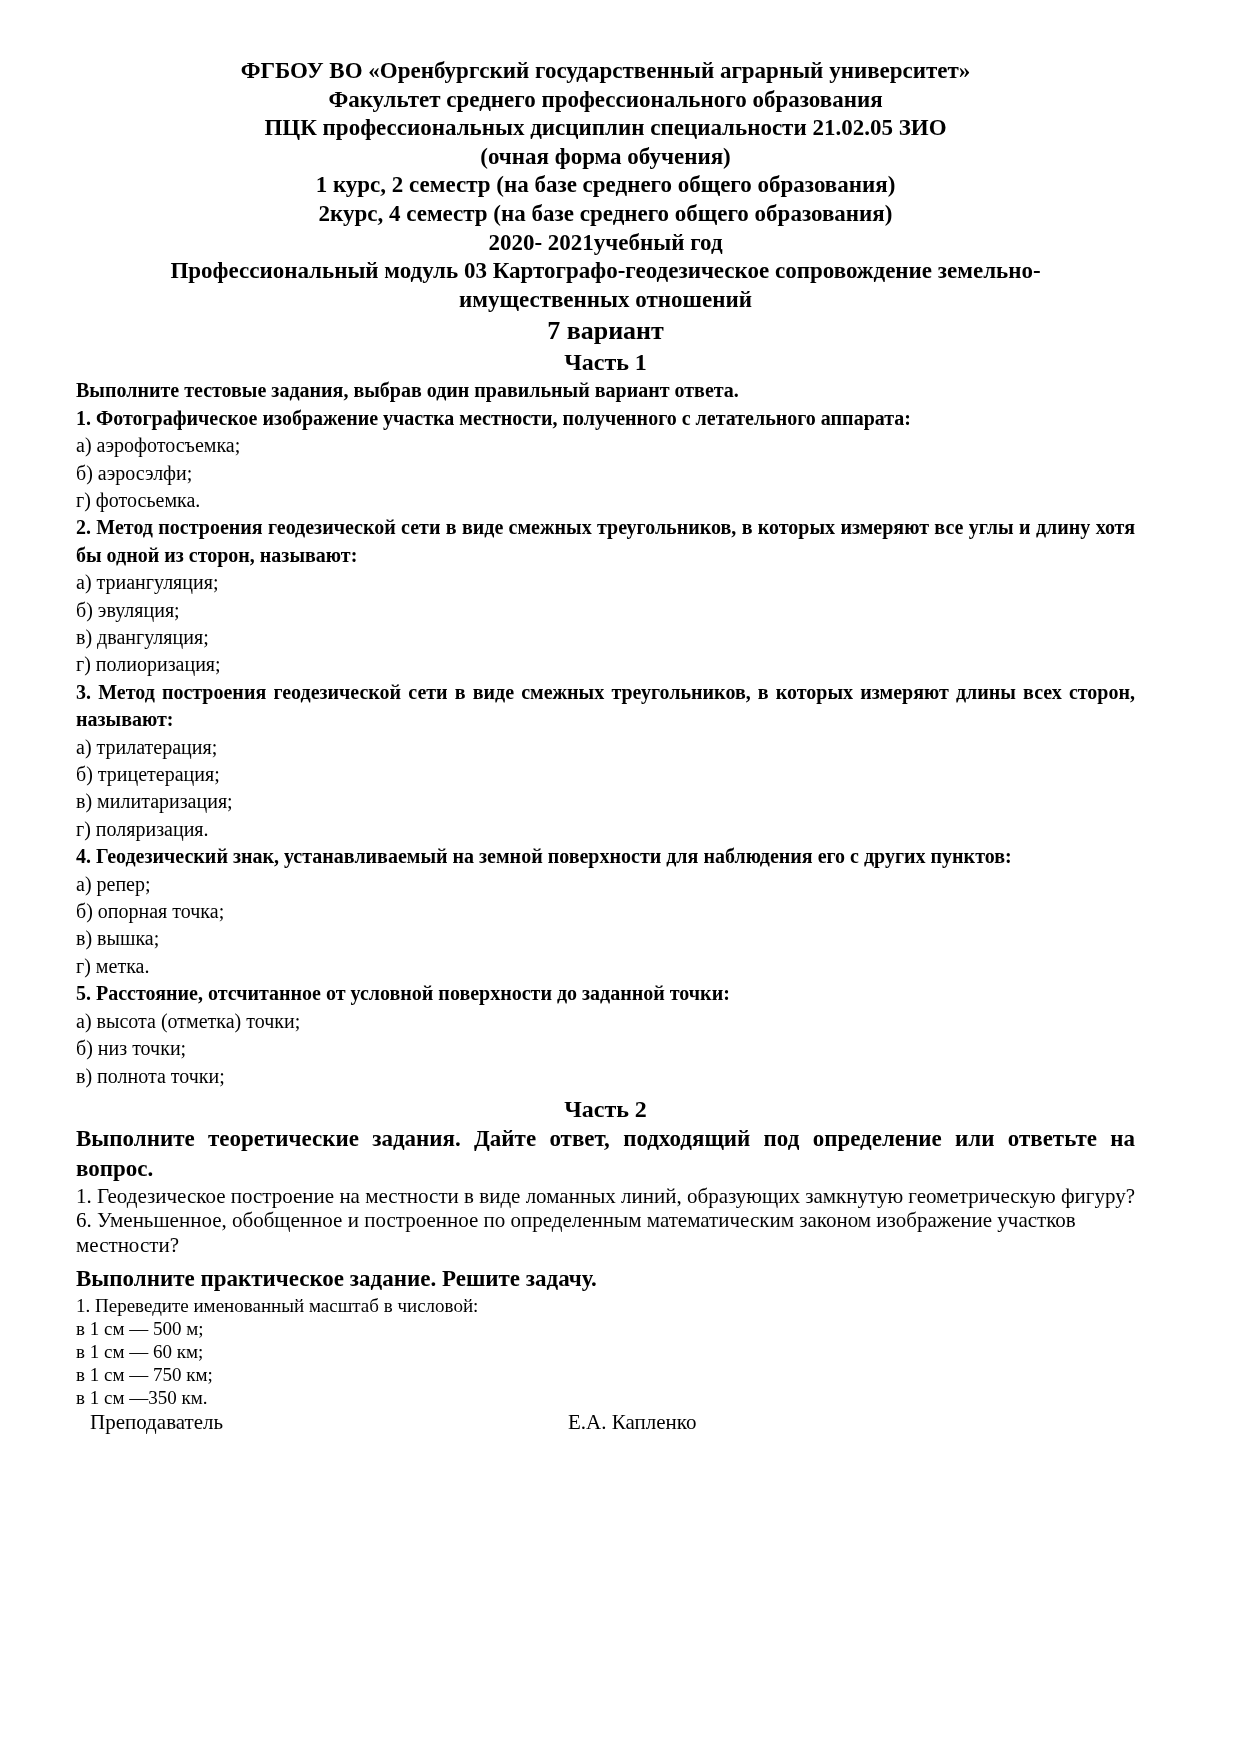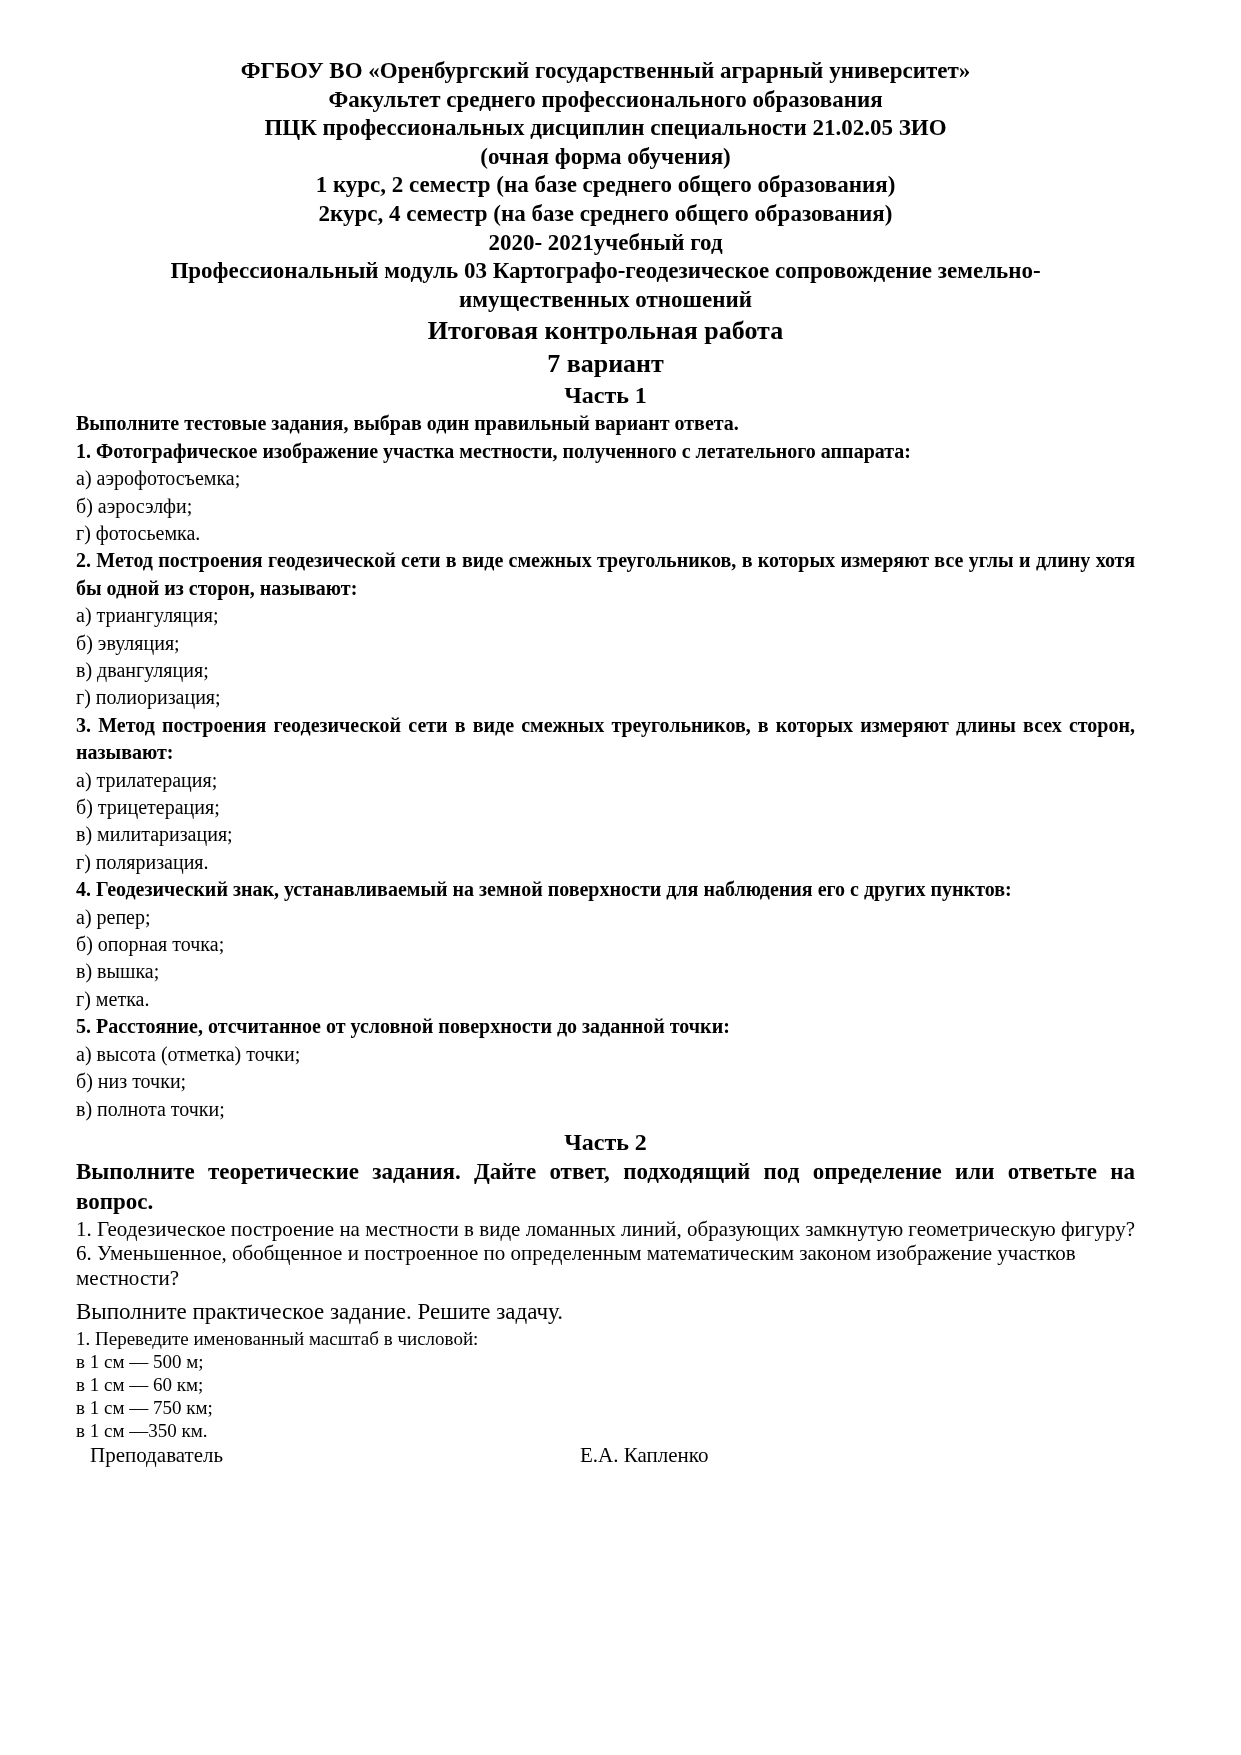--- a/index.html
+++ b/index.html
@@ -54,60 +54,59 @@
     line-height: 30px;
     text-align: justify;
     margin: 0;
   }
   .p2-item {
     font-size: 21px;
     line-height: 24.5px;
     margin: 0;
   }
   .p3-instruction {
-    font-weight: normal;
+    font-weight: bold;
     font-size: 23px;
     line-height: 31px;
     margin: 0;
   }
   .p3-body {
     font-size: 19px;
     line-height: 23px;
   }
   .p3-body p { margin: 0; }
   .spacer-sm { height: 4px; }
   .spacer-md { height: 6px; }
   .footer-row {
     position: relative;
     font-size: 21px;
     line-height: 26px;
     padding-left: 14px;
   }
   .footer-name {
     position: absolute;
-    left: 504px;
+    left: 492px;
     top: 0;
   }
 </style>
 </head>
 <body>
 
 <div class="page">
 
   <div>
     <div class="hdr-line">ФГБОУ ВО «Оренбургский государственный аграрный университет»</div>
     <div class="hdr-line">Факультет среднего профессионального образования</div>
     <div class="hdr-line">ПЦК профессиональных дисциплин специальности 21.02.05 ЗИО</div>
     <div class="hdr-line">(очная форма обучения)</div>
     <div class="hdr-line">1 курс, 2 семестр (на базе среднего общего образования)</div>
     <div class="hdr-line">2курс, 4 семестр (на базе среднего общего образования)</div>
     <div class="hdr-line">2020- 2021учебный год</div>
     <div class="hdr-line">Профессиональный модуль 03 Картографо-геодезическое сопровождение земельно-</div>
     <div class="hdr-line">имущественных отношений</div>
-    <div class="doc-title">Итоговая контрольная работа</div>
     <div class="doc-variant">7 вариант</div>
   </div>
 
   <div class="part-heading">Часть 1</div>
 
   <div class="part1-block">
     <p class="p1-instruction">Выполните тестовые задания, выбрав один правильный вариант ответа.</p>
 
     <p class="q-text">1. Фотографическое изображение участка местности, полученного с летательного  аппарата:</p>
     <p class="opt">а) аэрофотосъемка;</p>

